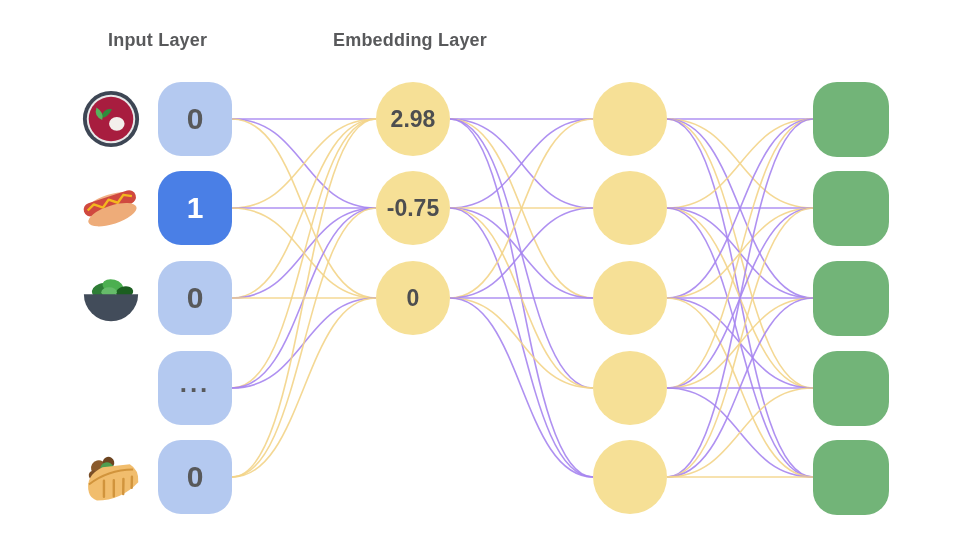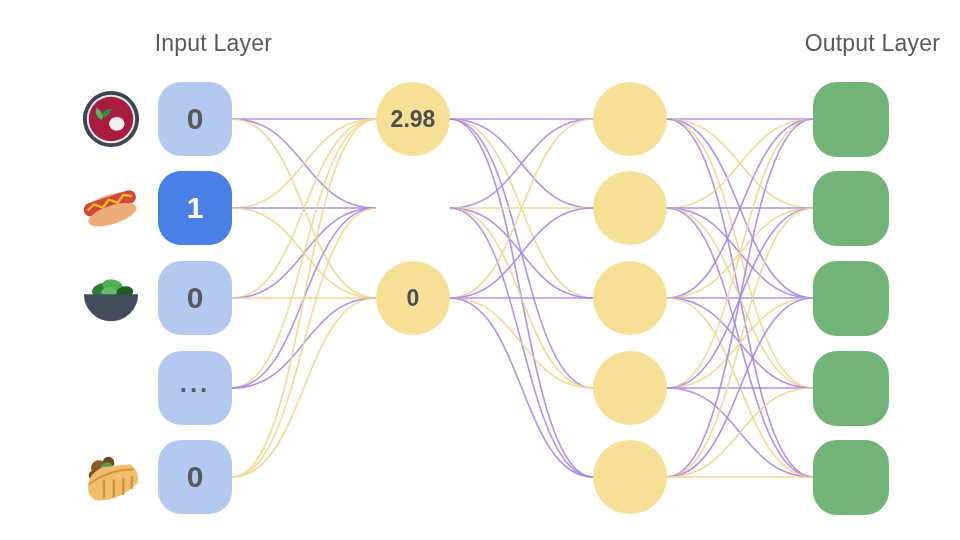--- a/index.html
+++ b/index.html
@@ -1,19 +1,19 @@
 <!DOCTYPE html>
 <html style="--header-text: #58595b; --node-text: #58595b; --input-inactive: #b4c9f0; --input-active: #4a7fe6; --input-active-text: #ffffff; --embedding-fill: #f6e096; --hidden-fill: #f6e096; --output-fill: #72b478; --edge-purple: #a685ef; --edge-gold: #f3d488;"><head>
 <meta charset="utf-8">
 <style>
   html,body{margin:0;padding:0;background:#ffffff;}
   .canvas{position:relative;width:960px;height:540px;background:#ffffff;overflow:hidden;
           font-family:"Liberation Sans",sans-serif;}
-  .layer-header{position:absolute;top:30px;font-size:23px;font-weight:normal;color:#58595b;
-                text-align:right;letter-spacing:0.2px;}
+  .layer-header{position:absolute;top:30px;font-size:18px;font-weight:bold;color:#58595b;
+                text-align:left;letter-spacing:0.2px;}
   #hdr-input{left:108px;width:164px;}
   #hdr-embedding{left:333px;width:200px;}
   #hdr-output{left:776px;width:164px;}
   #edges{position:absolute;left:0;top:0;width:960px;height:540px;}
   .node{position:absolute;box-sizing:border-box;display:flex;align-items:center;justify-content:center;}
   .in-node{left:158px;width:74px;height:74px;border-radius:23px;background:var(--input-inactive);
            color:#58595b;font-size:30px;font-weight:bold;}
   .in-node.active{background:var(--input-active);color:var(--input-active-text);}
   .in-node.dots{font-size:26px;letter-spacing:3px;padding-bottom:10px;}
   .emb-node{left:376px;width:74px;height:74px;border-radius:50%;background:var(--embedding-fill);
@@ -24,21 +24,21 @@
   .icon-slot{position:absolute;left:80px;width:62px;height:62px;}
   .i0{top:88px;} .i1{top:176px;} .i2{top:267px;} .i4{top:446px;}
   .icon-slot svg{width:100%;height:100%;display:block;}
 </style>
 </head>
 <body>
 
 <div class="canvas">
 
   <div id="hdr-input" class="layer-header">Input Layer</div>
-  <div id="hdr-output" class="layer-header">Output Layer</div>
+  <div id="hdr-embedding" class="layer-header">Embedding Layer</div>
 
   <svg id="edges" viewBox="0 0 960 540" xmlns="http://www.w3.org/2000/svg">
       <path d="M 232 119 C 304 119 304 119 376 119" fill="none" stroke="#a685ef" stroke-width="1.6" opacity="0.9"></path>
       <path d="M 232 119 C 304 119 304 208 376 208" fill="none" stroke="#a685ef" stroke-width="1.6" opacity="0.9"></path>
       <path d="M 232 119 C 304 119 304 298 376 298" fill="none" stroke="#f3d488" stroke-width="1.6" opacity="0.9"></path>
       <path d="M 232 208 C 304 208 304 119 376 119" fill="none" stroke="#f3d488" stroke-width="1.6" opacity="0.9"></path>
       <path d="M 232 208 C 304 208 304 208 376 208" fill="none" stroke="#a685ef" stroke-width="1.6" opacity="0.9"></path>
       <path d="M 232 208 C 304 208 304 298 376 298" fill="none" stroke="#f3d488" stroke-width="1.6" opacity="0.9"></path>
       <path d="M 232 298 C 304 298 304 119 376 119" fill="none" stroke="#f3d488" stroke-width="1.6" opacity="0.9"></path>
       <path d="M 232 298 C 304 298 304 208 376 208" fill="none" stroke="#a685ef" stroke-width="1.6" opacity="0.9"></path>
@@ -134,20 +134,21 @@
     </svg>
   </div>
 
   <div class="node in-node r0">0</div>
   <div class="node in-node active r1">1</div>
   <div class="node in-node r2">0</div>
   <div class="node in-node dots r3">...</div>
   <div class="node in-node r4">0</div>
 
   <div class="node emb-node r0">2.98</div>
+  <div class="node emb-node r1">-0.75</div>
   <div class="node emb-node r2">0</div>
 
   <div class="node hid-node r0"></div>
   <div class="node hid-node r1"></div>
   <div class="node hid-node r2"></div>
   <div class="node hid-node r3"></div>
   <div class="node hid-node r4"></div>
 
   <div class="node out-node r0"></div>
   <div class="node out-node r1"></div>

